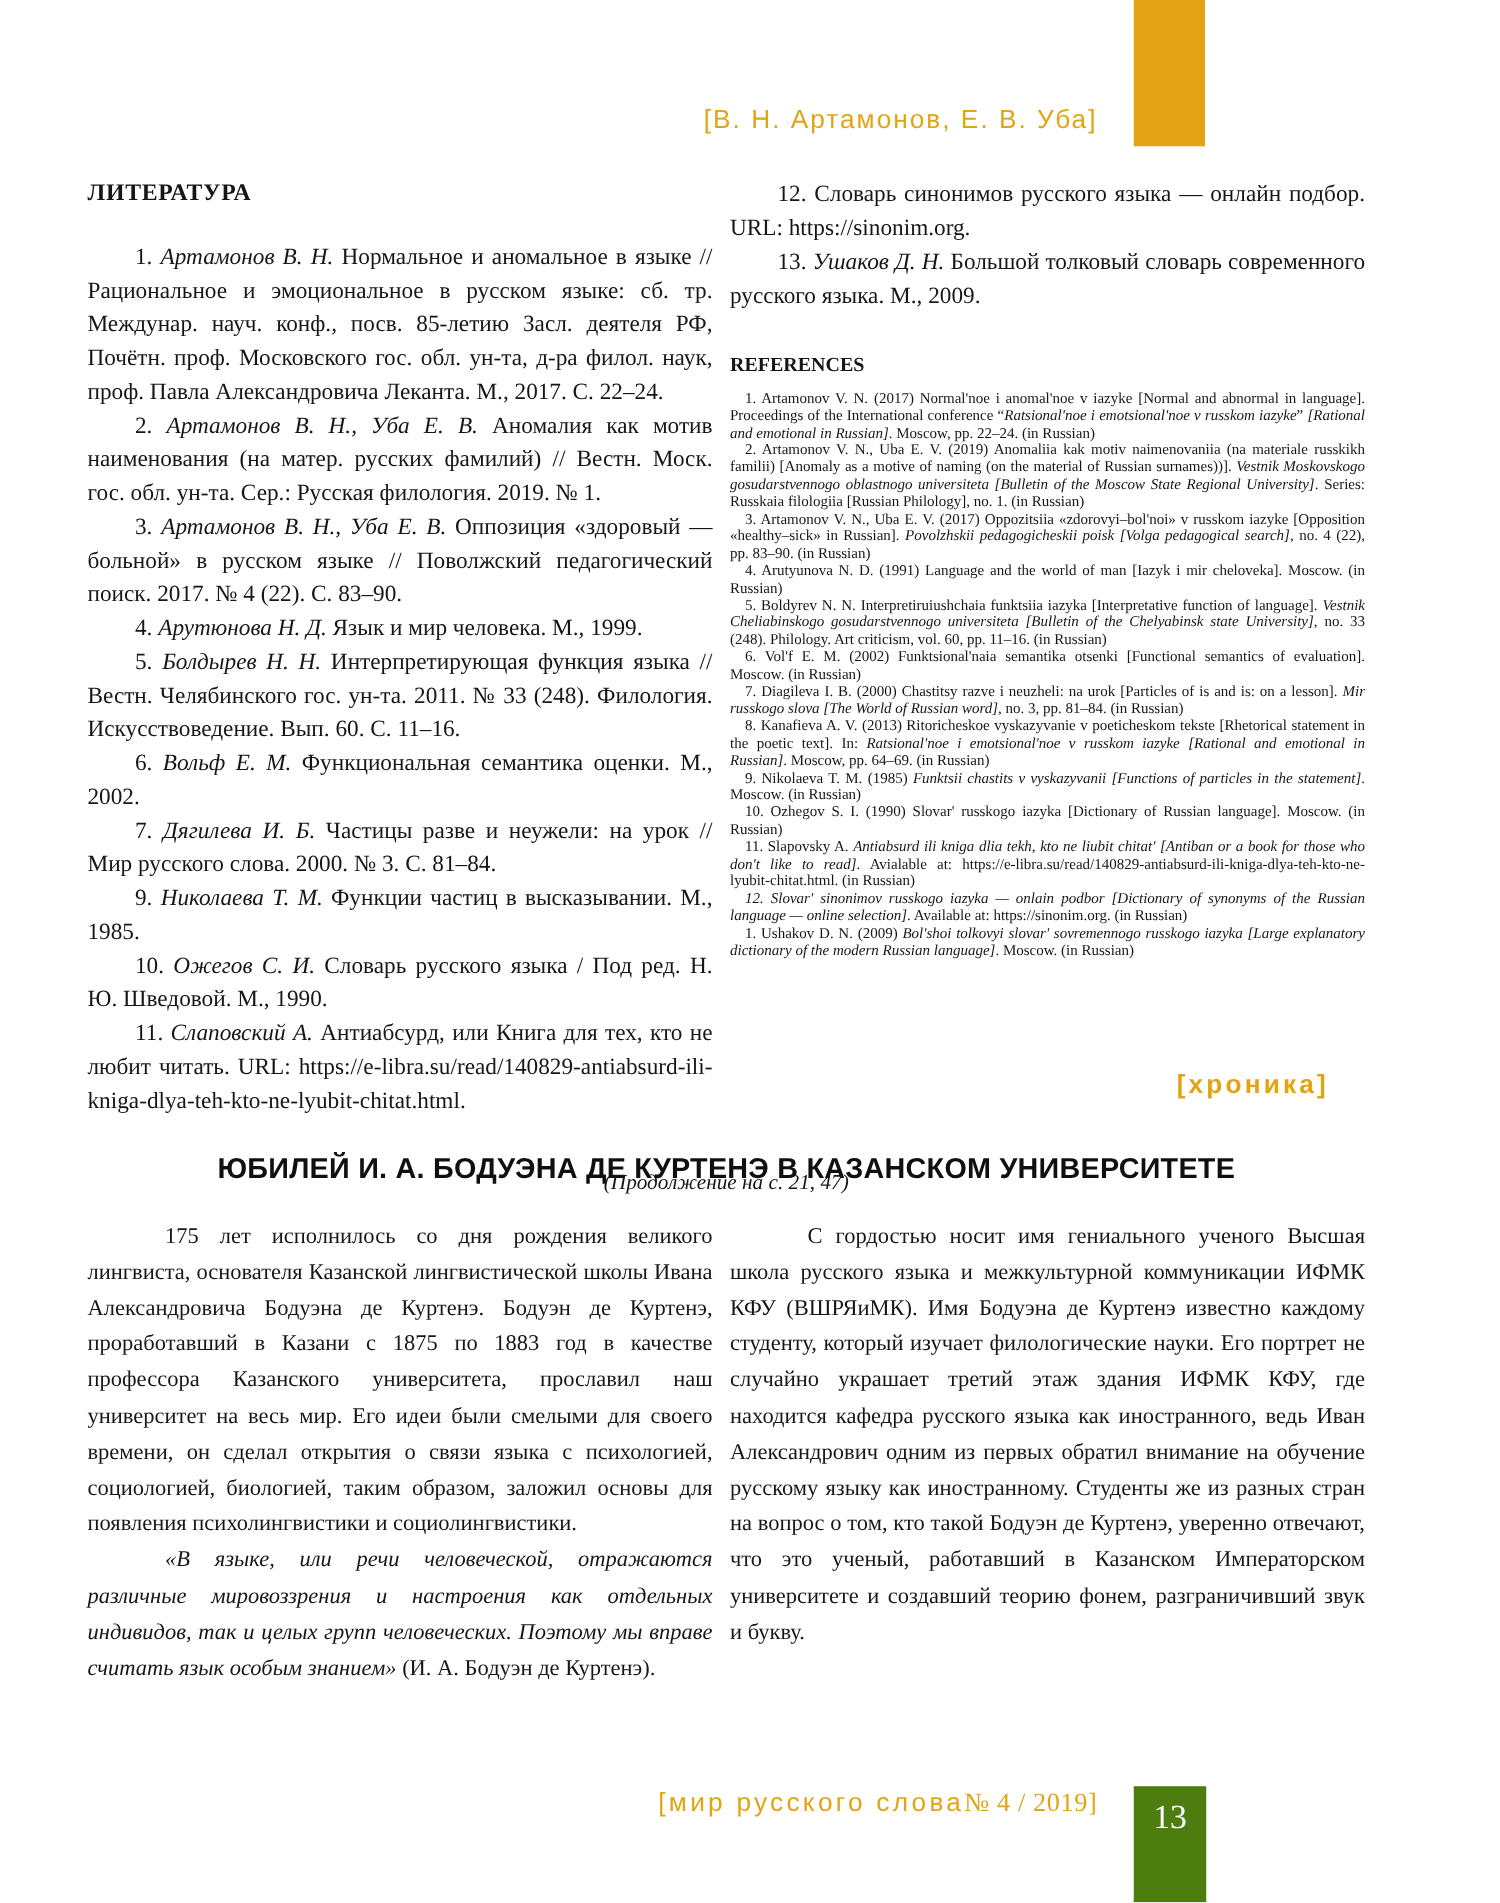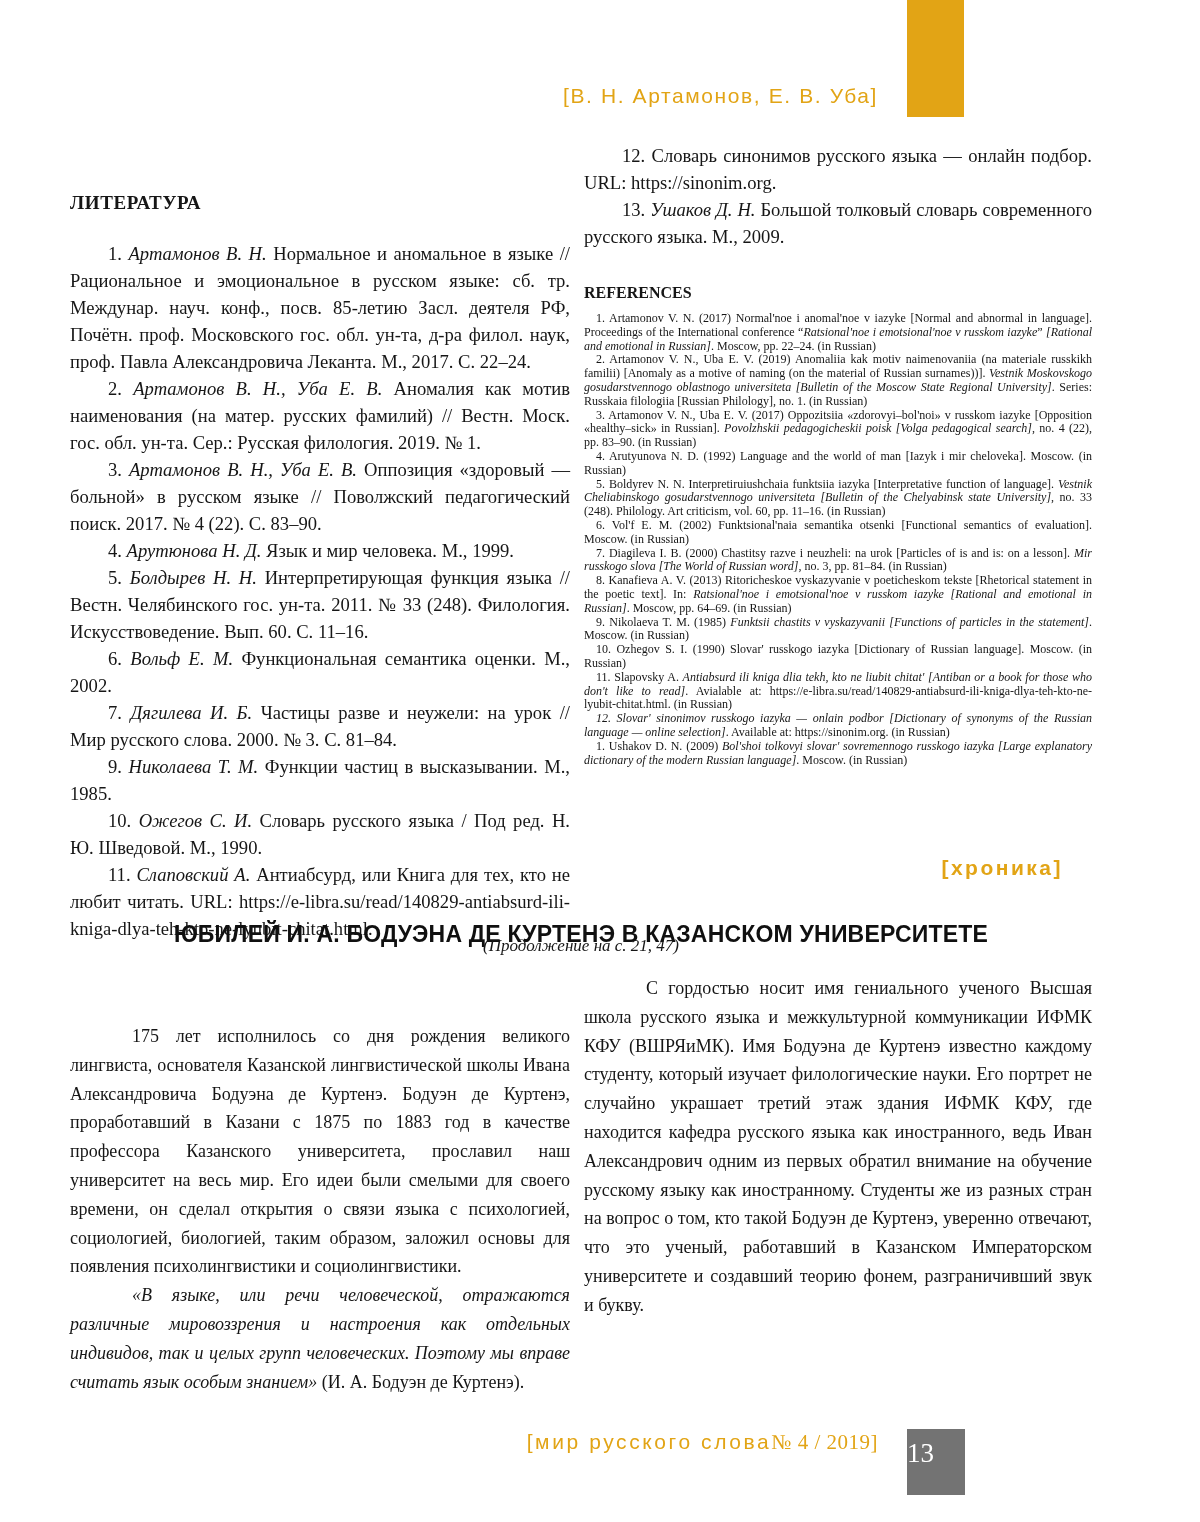--- a/index.html
+++ b/index.html
@@ -22,21 +22,21 @@
   }
   .corner-block{
     position:absolute;left:907px;top:0;width:57px;height:117px;
     background:#e2a415;
   }
   
   .refs-wrap{
     position:absolute;top:142px;left:70px;width:1022px;
     display:flex;gap:14px;
   }
-  .col-l{width:500px;margin-top:48px;}
+  .col-l{width:500px;}
   .col-r{width:508px;}
   .lit-heading{
     font-weight:bold;font-size:19px;letter-spacing:0.6px;
     margin:2px 0 26px 0;
   }
   .lit-item{
     font-size:18.6px;line-height:27px;
     text-align:justify;text-indent:38px;margin:0;
   }
   .refs-heading{
@@ -78,23 +78,23 @@
     position:absolute;top:1430px;left:0;width:878px;
     text-align:right;color:#e2a415;font-size:21px;white-space:nowrap;
   }
   .footer-line .jname{
     font-family:"Liberation Sans",sans-serif;letter-spacing:2.6px;
   }
   .footer-line .jissue{
     font-family:"Liberation Serif",serif;letter-spacing:0.5px;margin-left:0;
   }
   .page-num-block{
-    position:absolute;left:907px;top:1429px;width:58px;height:66px;
-    background:#737373;color:#ffffff;
-    font-size:27px;
+    position:absolute;left:907px;top:1429px;width:58px;height:93px;
+    background:#4d7c0f;color:#ffffff;
+    text-align:center;font-size:27px;
     padding-top:9px;box-sizing:border-box;
   }
 </style>
 </head>
 <body>
 
 <div class="page">
 
   <div class="header-authors">[В. Н. Артамонов, Е. В. Уба]</div>
   <div class="corner-block"></div>
@@ -118,21 +118,21 @@
     <div class="col-r">
       <div>
           <p class="lit-item"><span>12. Словарь синонимов русского языка — онлайн подбор. URL: https://sinonim.org.</span></p>
           <p class="lit-item"><span>13. </span><span class="it">Ушаков Д. Н.</span><span> Большой толковый словарь современного русского языка. М., 2009.</span></p>
         </div>
       <div class="refs-heading">REFERENCES</div>
       <div>
           <p class="ref-item"><span>1.  Artamonov V. N. (2017) Normal'noe i anomal'noe v iazyke [Normal and abnormal in language]. Proceedings of the International conference “</span><span class="it">Ratsional'noe i emotsional'noe v russkom iazyke</span><span>” </span><span class="it">[Rational and emotional in Russian]</span><span>. Moscow, pp. 22–24. (in Russian)</span></p>
           <p class="ref-item"><span>2.  Artamonov V. N., Uba E. V. (2019) Anomaliia kak motiv naimenovaniia (na materiale russkikh familii) [Anomaly as a motive of naming (on the material of Russian surnames))]. </span><span class="it">Vestnik Moskovskogo gosudarstvennogo oblastnogo universiteta [Bulletin of the Moscow State Regional University]</span><span>. Series: Russkaia filologiia [Russian Philology], no. 1. (in Russian)</span></p>
           <p class="ref-item"><span>3.  Artamonov V. N., Uba E. V. (2017) Oppozitsiia «zdorovyi–bol'noi» v russkom iazyke [Opposition «healthy–sick» in Russian]. </span><span class="it">Povolzhskii pedagogicheskii poisk [Volga pedagogical search]</span><span>, no. 4 (22), pp. 83–90. (in Russian)</span></p>
-          <p class="ref-item"><span>4.  Arutyunova N. D. (1992) Language and the world of man [Iazyk i mir cheloveka]. Moscow. (in Russian)</span></p>
+          <p class="ref-item"><span>4.  Arutyunova N. D. (1991) Language and the world of man [Iazyk i mir cheloveka]. Moscow. (in Russian)</span></p>
           <p class="ref-item"><span>5.  Boldyrev N. N. Interpretiruiushchaia funktsiia iazyka [Interpretative function of language]. </span><span class="it">Vestnik Cheliabinskogo gosudarstvennogo universiteta [Bulletin of the Chelyabinsk state University]</span><span>, no. 33 (248). Philology. Art criticism, vol. 60, pp. 11–16. (in Russian)</span></p>
           <p class="ref-item"><span>6.  Vol'f E. M. (2002) Funktsional'naia semantika otsenki [Functional semantics of evaluation]. Moscow. (in Russian)</span></p>
           <p class="ref-item"><span>7.  Diagileva I. B. (2000) Chastitsy razve i neuzheli: na urok [Particles of is and is: on a lesson]. </span><span class="it">Mir russkogo slova [The World of Russian word]</span><span>, no. 3, pp. 81–84. (in Russian)</span></p>
           <p class="ref-item"><span>8.  Kanafieva A. V. (2013) Ritoricheskoe vyskazyvanie v poeticheskom tekste [Rhetorical statement in the poetic text]. In: </span><span class="it">Ratsional'noe i emotsional'noe v russkom iazyke [Rational and emotional in Russian]</span><span>. Moscow, pp. 64–69. (in Russian)</span></p>
           <p class="ref-item"><span>9.  Nikolaeva T. M. (1985) </span><span class="it">Funktsii chastits v vyskazyvanii [Functions of particles in the statement]</span><span>. Moscow. (in Russian)</span></p>
           <p class="ref-item"><span>10. Ozhegov S. I. (1990) Slovar' russkogo iazyka [Dictionary of Russian language]. Moscow. (in Russian)</span></p>
           <p class="ref-item"><span>11. Slapovsky A. </span><span class="it">Antiabsurd ili kniga dlia tekh, kto ne liubit chitat' [Antiban or a book for those who don't like to read]</span><span>. Avialable at: https://e-libra.su/read/140829-antiabsurd-ili-kniga-dlya-teh-kto-ne-lyubit-chitat.html. (in Russian)</span></p>
           <p class="ref-item"><span class="it">12. Slovar' sinonimov russkogo iazyka — onlain podbor [Dictionary of synonyms of the Russian language — online selection]</span><span>. Available at: https://sinonim.org. (in Russian)</span></p>
           <p class="ref-item"><span>1. Ushakov D. N. (2009) </span><span class="it">Bol'shoi tolkovyi slovar' sovremennogo russkogo iazyka [Large explanatory dictionary of the modern Russian language]</span><span>. Moscow. (in Russian)</span></p>
         </div>

